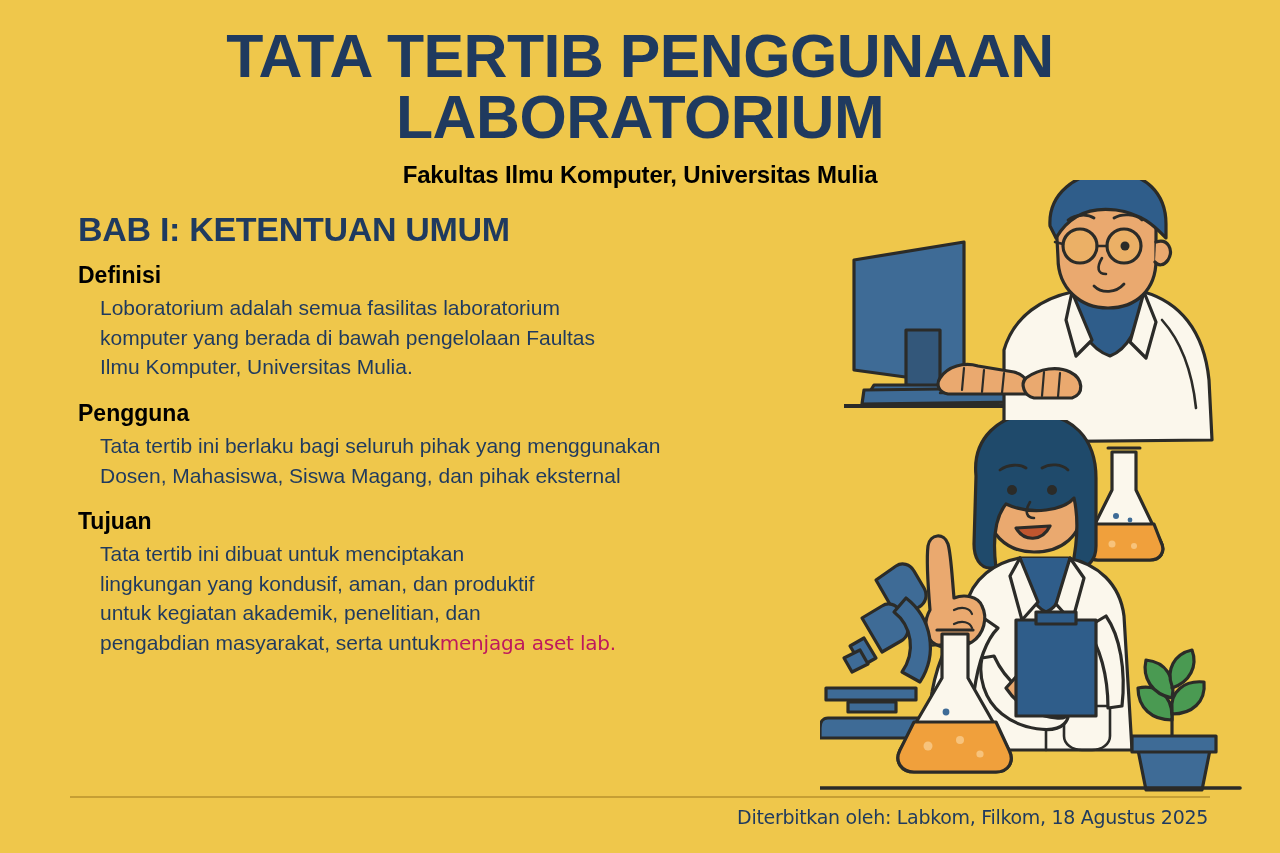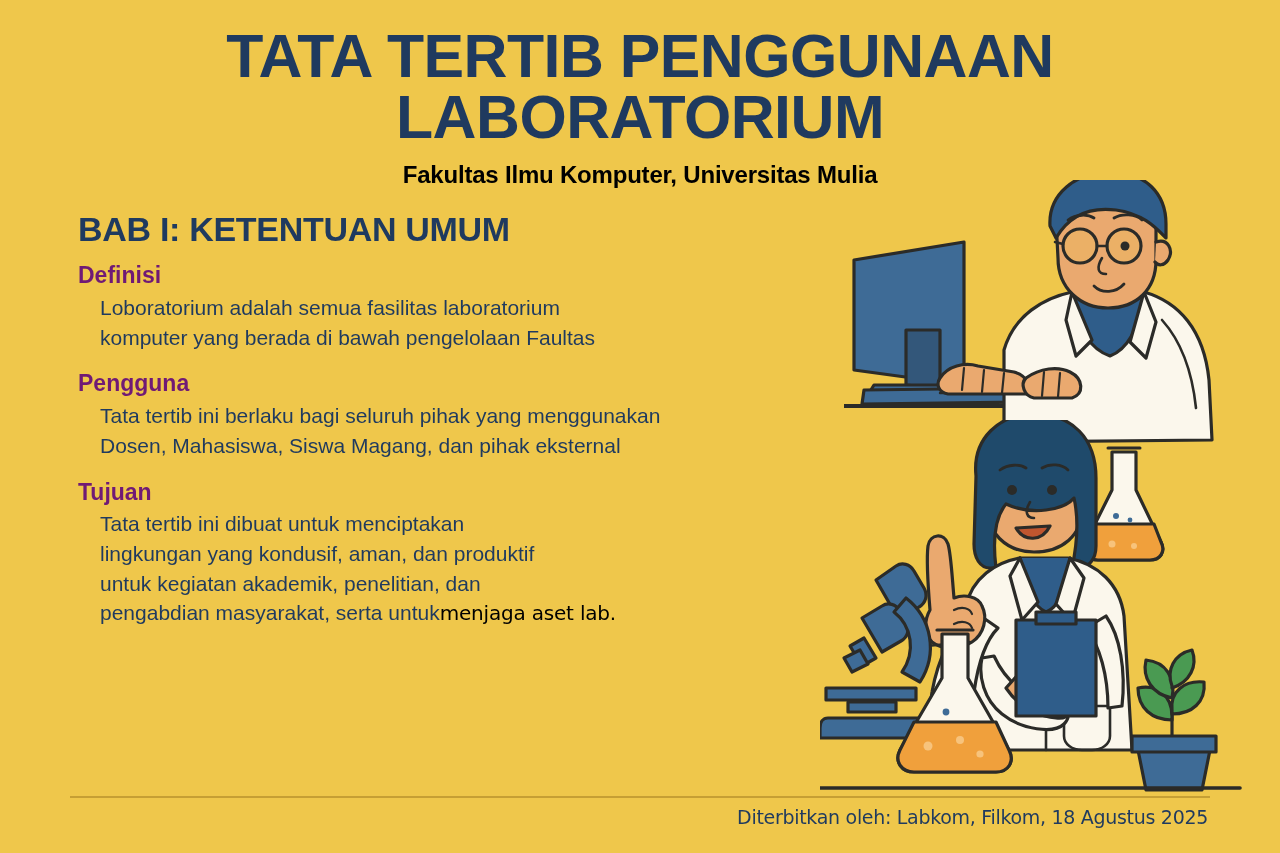--- a/index.html
+++ b/index.html
@@ -72,37 +72,37 @@
     color: #1f3a5f;
   }
   .section {
     margin-bottom: 18px;
   }
   .section-title {
     font-weight: 700;
     font-size: 23px;
     line-height: 1.15;
     margin: 0 0 4px 0;
-    color: #701a75;
+    color: #000000;
   }
   .section-body {
     font-size: 21px;
     line-height: 1.42;
     margin: 0;
     color: #1f3a5f;
     font-weight: 400;
   }
   .section-body .ln {
     display: block;
     margin-left: 22px;
   }
   
   .alt-phrase {
     font-family: "DejaVu Sans", sans-serif;
-    color: #000000;
+    color: #be185d;
     font-size: 20px;
     letter-spacing: -0.2px;
   }
 
   
   .divider {
     position: absolute;
     left: 70px;
     top: 796px;
     width: 1140px;
@@ -154,20 +154,21 @@
 
   <div class="content">
 
     <h2 class="bab-heading">BAB I: KETENTUAN UMUM</h2>
 
     <div class="section">
       <h3 class="section-title">Definisi</h3>
       <p class="section-body">
         <span class="ln">Loboratorium adalah semua fasilitas laboratorium</span>
         <span class="ln">komputer yang berada di bawah pengelolaan Faultas</span>
+        <span class="ln">Ilmu Komputer, Universitas Mulia.</span>
       </p>
     </div>
 
     <div class="section">
       <h3 class="section-title">Pengguna</h3>
       <p class="section-body">
         <span class="ln">Tata tertib ini berlaku bagi seluruh pihak yang menggunakan</span>
         <span class="ln">Dosen, Mahasiswa, Siswa Magang, dan pihak eksternal</span>
       </p>
     </div>

